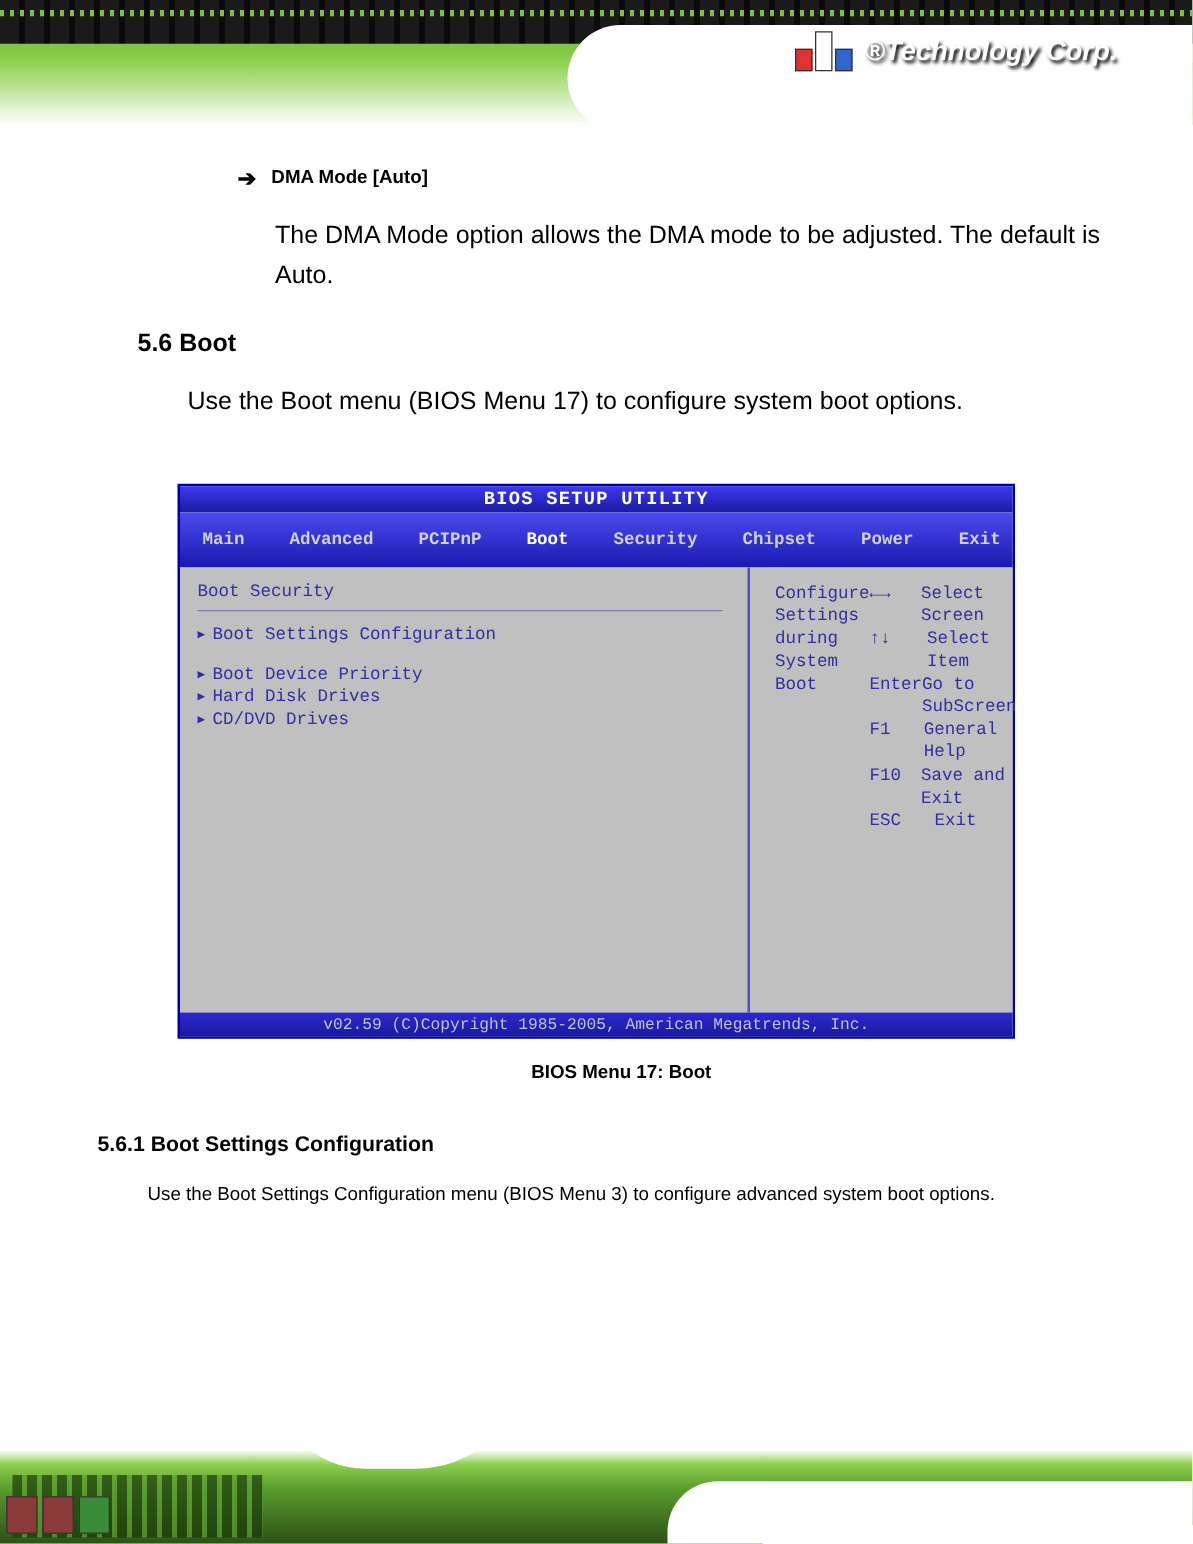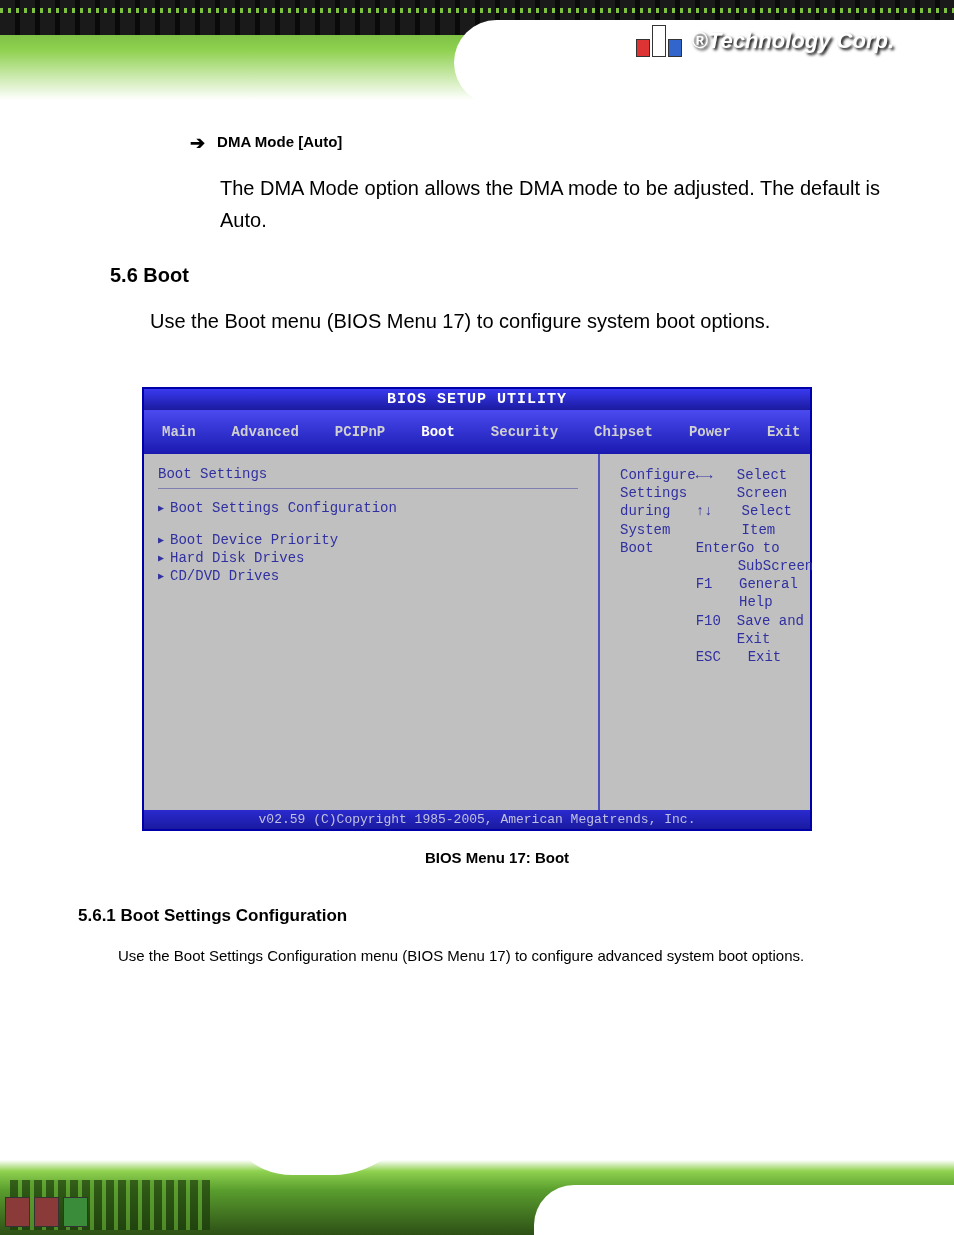--- a/index.html
+++ b/index.html
@@ -90,21 +90,21 @@
     <span class="bios-tab">Advanced</span>
     <span class="bios-tab">PCIPnP</span>
     <span class="bios-tab active">Boot</span>
     <span class="bios-tab">Security</span>
     <span class="bios-tab">Chipset</span>
     <span class="bios-tab">Power</span>
     <span class="bios-tab">Exit</span>
   </div>
   <div class="bios-body">
     <div class="bios-left">
-      <div class="bios-section-title">Boot Settings</div>
+      <div class="bios-section-title">Boot Security</div>
       <div class="bios-divider"></div>
       <div class="bios-menu-item">
         <span class="tri">▶</span>
         <span>Boot Settings Configuration</span>
       </div>
       <div class="bios-spacer"></div>
       <div class="bios-menu-item">
         <span class="tri">▶</span>
         <span>Boot Device Priority</span>
       </div>
@@ -147,21 +147,21 @@
       </div>
     </div>
   </div>
   <div class="bios-footer">v02.59 (C)Copyright 1985-2005, American Megatrends, Inc.</div>
 </div>
 
 <p style="text-align:center; font-weight:bold; font-size:15px; margin-top:18px;padding-left:40px;">BIOS Menu 17: Boot</p>
 
 <div style="padding: 40px 60px 20px 78px;">
   <h3 style="font-size:17px; font-weight:bold; margin-bottom:18px;">5.6.1 Boot Settings Configuration</h3>
-  <p style="font-size:15px; line-height:1.6; padding-left:40px;">Use the Boot Settings Configuration menu (BIOS Menu 17) to configure advanced system boot options.</p>
+  <p style="font-size:15px; line-height:1.6; padding-left:40px;">Use the Boot Settings Configuration menu (BIOS Menu 3) to configure advanced system boot options.</p>
 </div>
 
 <div class="footer-banner">
   <div class="footer-pcb">
     <div class="footer-circuit"></div>
     <div class="footer-chips">
       <div class="chip"></div>
         <div class="chip"></div>
         <div class="chip green"></div>
     </div>

